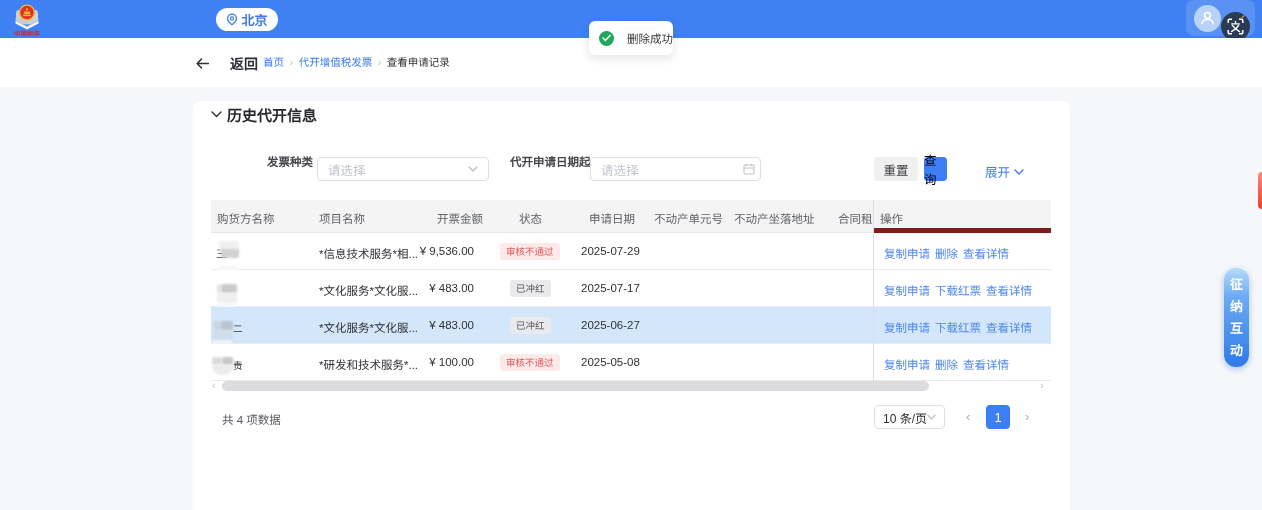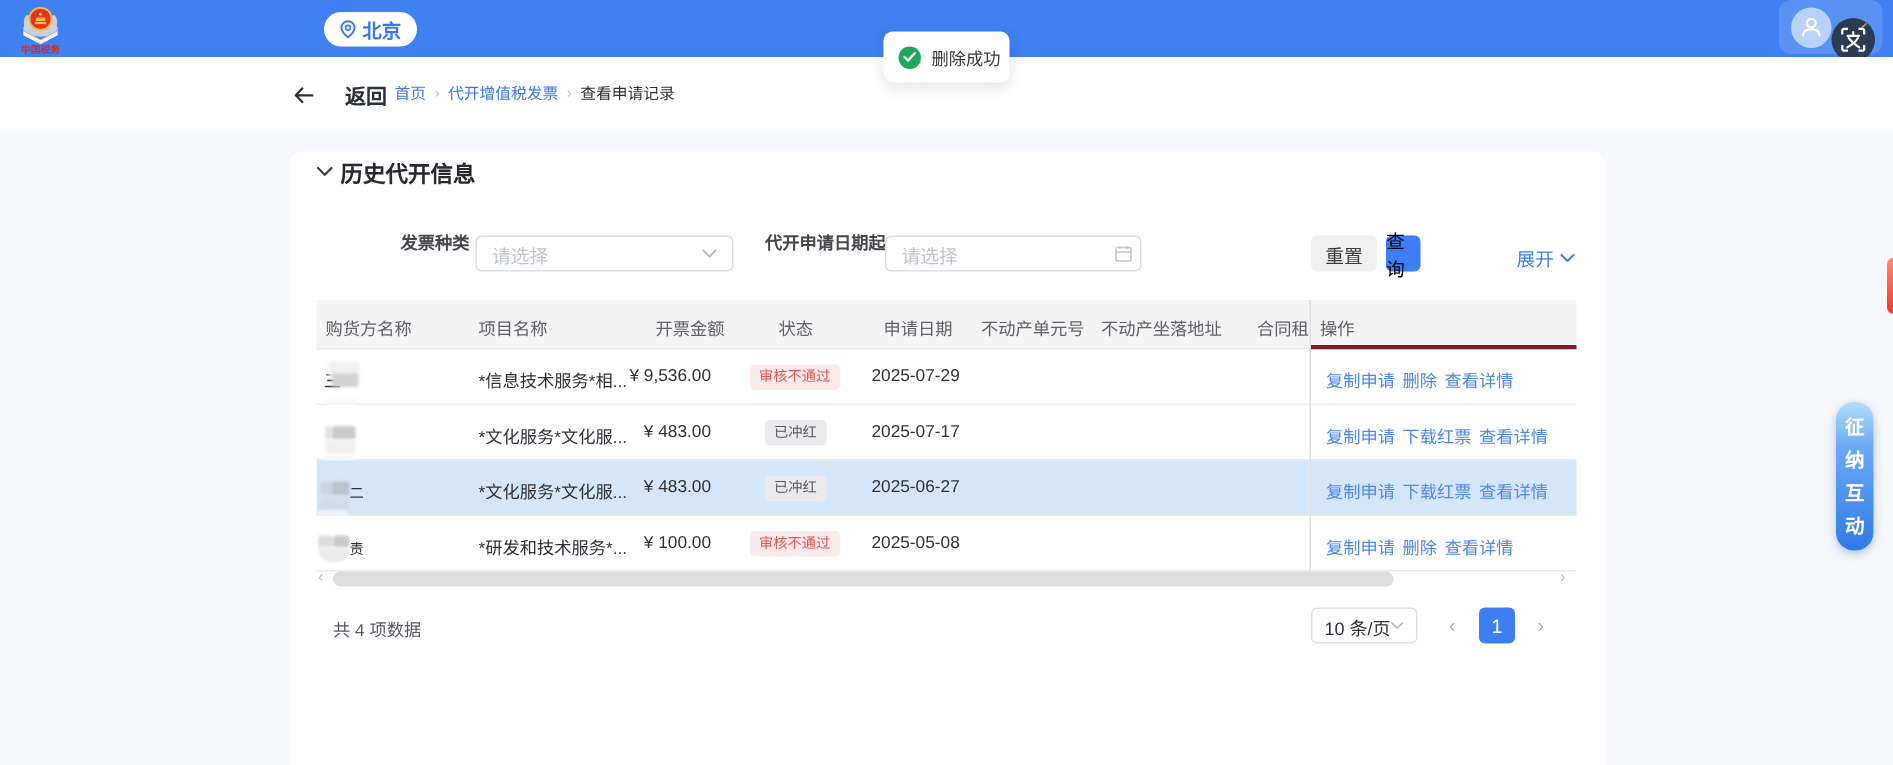--- a/index.html
+++ b/index.html
@@ -19,47 +19,47 @@
 
   
   .crumbband { position:absolute; left:0; top:38px; width:1262px; height:49px; background:#fff; }
   .back { position:absolute; left:196px; top:53px; display:flex; align-items:center; gap:21px; }
   .back b { font-size:14px; color:#2b2f36; font-weight:700; }
   .bc { position:absolute; left:263px; top:54px; font-size:10.5px; color:#303133; display:flex; align-items:center; }
   .bc a { color:#3a78ee; text-decoration:none; }
   .bc .sep { color:#c0c4cc; margin:0 5.5px; font-size:11px; }
 
   
-  .toast { position:absolute; left:589px; top:21px; width:84px; height:34px; background:#fff; border-radius:6px; box-shadow:0 3px 10px rgba(30,40,60,.14); display:flex; align-items:center; padding-left:10px; gap:7px; z-index:50; }
+  .toast { position:absolute; left:589px; top:21px; width:84px; height:34px; background:#fff; border-radius:6px; box-shadow:0 3px 10px rgba(30,40,60,.14); display:flex; align-items:center; padding-left:10px; gap:7px; z-index:50;justify-content:space-between; }
   .toast .gc { width:15px; height:15px; border-radius:50%; background:#1fa75c; display:flex; align-items:center; justify-content:center; flex:none; }
   .toast span { font-size:11.5px; color:#38383d; }
 
   
   .card { position:absolute; left:193px; top:101px; width:877px; height:420px; background:#fff; border-radius:8px; }
   .sec-h { position:absolute; left:211px; top:104px; display:flex; align-items:center; gap:5px; }
   .sec-h b { font-size:15px; color:#28282e; font-weight:700; }
 
   
   .flabel { position:absolute; font-size:11.5px; color:#45474d; font-weight:700; top:153px; }
   .finput { position:absolute; top:157px; height:24px; background:#fff; border:1px solid #dcdfe6; border-radius:4px; display:flex; align-items:center; padding:0 10px; }
   .finput .ph { font-size:12.5px; color:#bfc3cb; flex:1; }
   .btn { position:absolute; top:157px; height:24px; border-radius:4px; font-size:12.5px; display:flex; align-items:center; justify-content:center; }
   .btn-reset { left:874px; width:44px; background:#f0f0f1; color:#3c3e44; }
   .btn-query { left:924px; width:23px; background:#3d7ff2; color:#000000; }
-  .expand { position:absolute; left:1011px; top:162px; font-size:12.5px; color:#3d7ff2; display:flex; align-items:center; gap:4px;text-align:right; }
+  .expand { position:absolute; left:985px; top:162px; font-size:12.5px; color:#3d7ff2; display:flex; align-items:center; gap:4px;text-align:right; }
 
   
   .tscroll { position:absolute; left:211px; top:200px; width:662px; height:182px; overflow:hidden; }
   .tfixed  { position:absolute; left:873px; top:200px; width:177px; height:182px; border-left:1px solid #dcdee2; }
   .throw { position:relative; width:839px; height:33px; background:#f4f4f5; border-bottom:1px solid #e4e6ea; }
   .trow  { position:relative; width:839px; height:37px; background:#fff; border-bottom:1px solid #e9ebee; }
   .trow.hl { background:#d4e7fa; }
   .hcell { position:absolute; top:10px; font-size:11.5px; color:#5f6269; white-space:nowrap; }
   .cell  { position:absolute; top:12px; font-size:11.5px; color:#2f3036; white-space:nowrap; }
-  .fhrow { position:relative; width:177px; height:33px; background:#f4f4f5; border-bottom:3px solid #7f1d1d; }
+  .fhrow { position:relative; width:177px; height:33px; background:#f4f4f5; border-bottom:5px solid #7f1d1d; }
   .frow  { position:relative; width:177px; height:37px; background:#fff; border-bottom:1px solid #e9ebee; }
   .frow.hl { background:#d4e7fa; }
   .links { position:absolute; left:10px; top:12px; font-size:11.5px; color:#4d87ef; white-space:nowrap; }
   .links i { font-style:normal; margin-right:5px; }
   .tag { display:inline-block; height:17px; line-height:17px; padding:0 6px; border-radius:3px; font-size:9.5px; }
   .tag-red { background:#fce9e9; color:#e05757; }
   .tag-gray { background:#eaeaec; color:#55585f; }
   .amt { right:576px; }
   .blob { position:absolute; background:#d9d9da; filter:blur(1px); border-radius:2px; }
 

